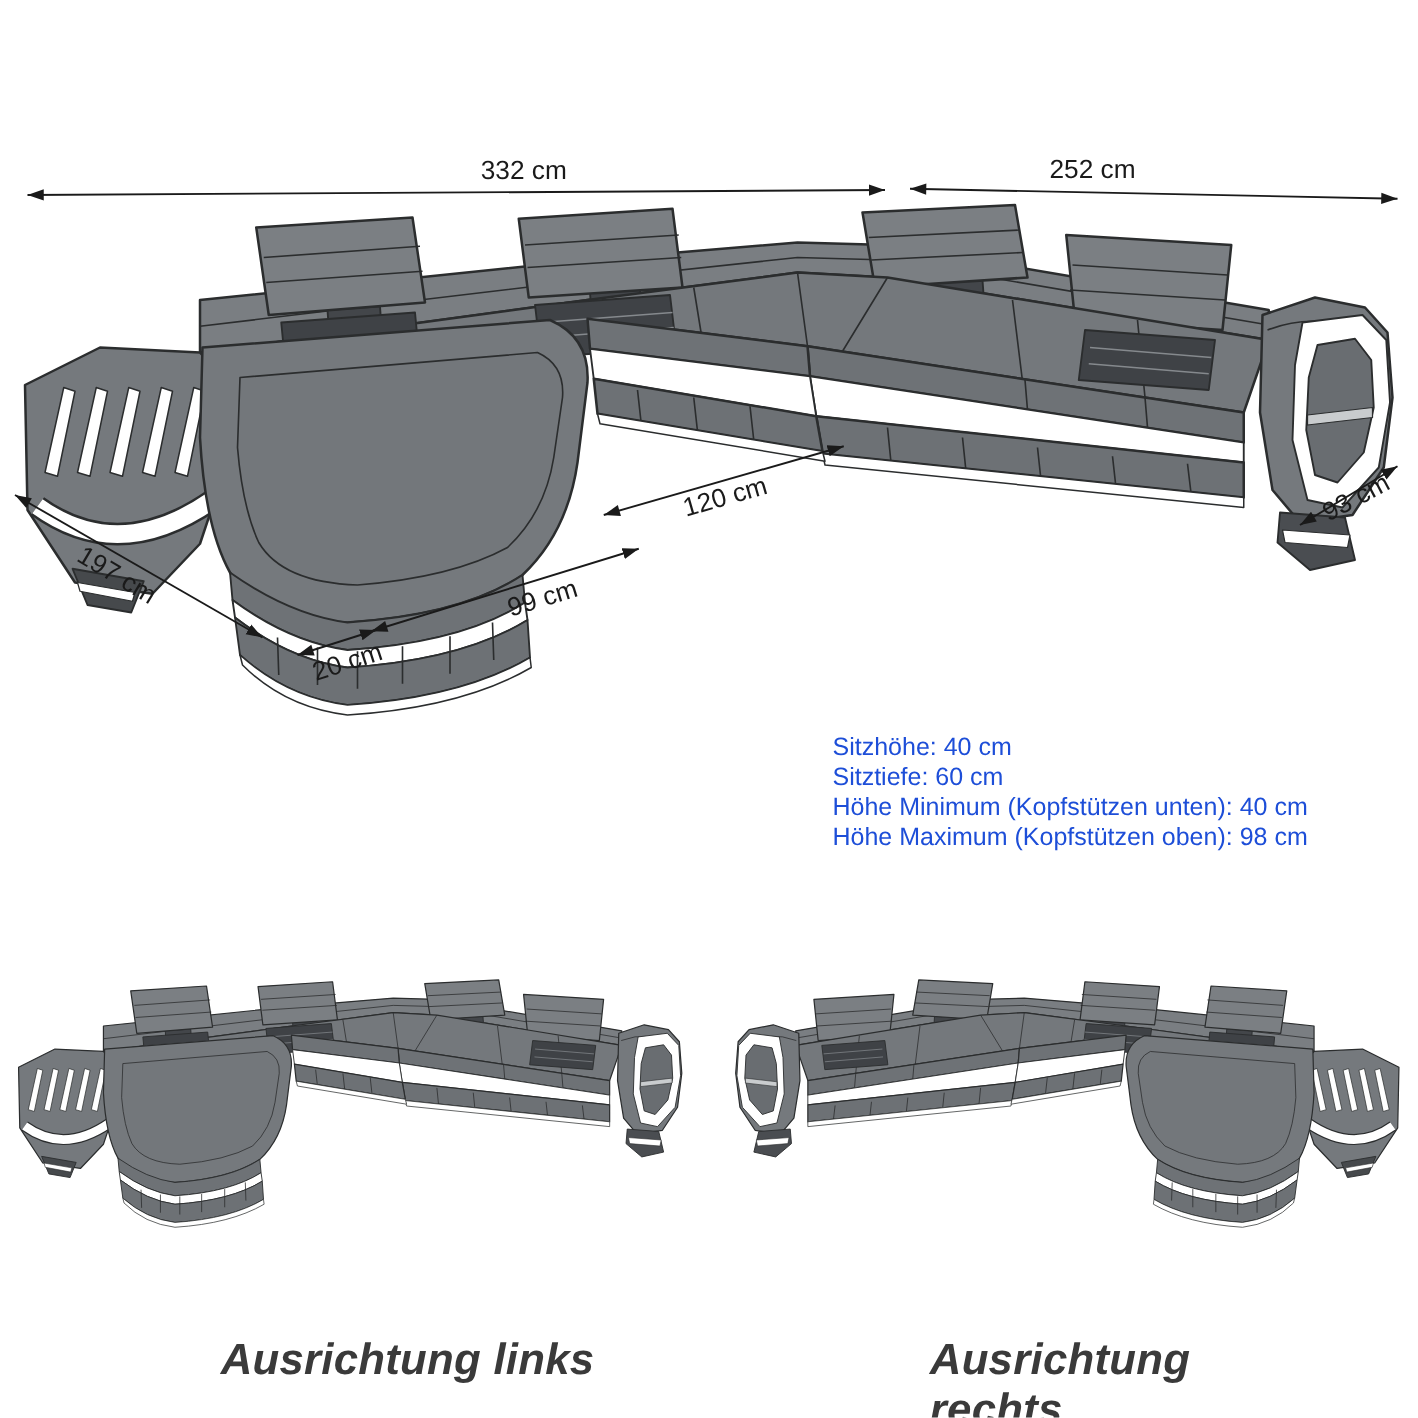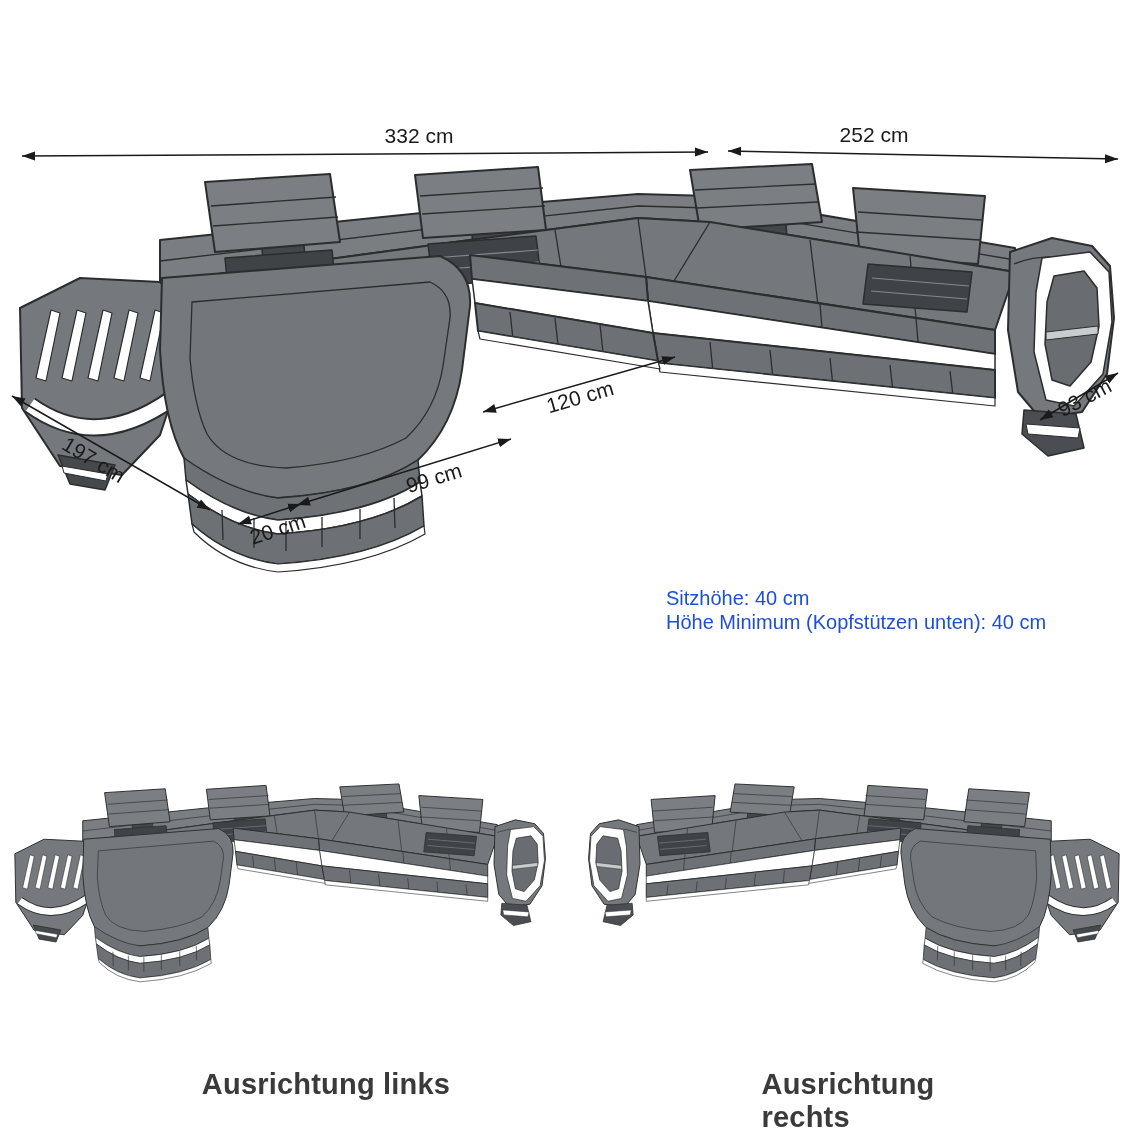--- a/index.html
+++ b/index.html
@@ -4,21 +4,21 @@
 <style>
   html,body{margin:0;padding:0;background:#ffffff;}
   body{width:1134px;height:1134px;position:relative;overflow:hidden;
        font-family:"Liberation Sans", sans-serif;}
   #stage{position:absolute;left:0;top:0;width:956px;height:1134px;}
   svg{position:absolute;left:0;top:0;}
   .dim-label{font-family:"Liberation Sans", sans-serif;font-size:21px;fill:#1a1a1a;}
   .specs{position:absolute;left:666px;top:586px;font-size:20px;line-height:24px;
          color:#1d4ed8;white-space:nowrap;}
   .variant-label{position:absolute;top:1068px;transform:translateX(-50%);
-         font-size:29px;font-weight:600;color:#3a3a3a;letter-spacing:0.2px;}
+         font-size:35px;font-weight:600;color:#3a3a3a;letter-spacing:0.2px;font-style:italic;}
   .v-links{left:326px;}
   .v-rechts{left:848px;}
 </style>
 </head>
 <body>
 
 <div id="stage">
 
 <svg width="1134" height="1134" viewBox="0 0 1134 1134">
   <defs>
@@ -154,19 +154,21 @@
     </g>
     <g>
       <line x1="238" y1="524" x2="301" y2="504" marker-start="url(#mStart)" marker-end="url(#mEnd)"></line>
       <text class="dim-label" x="280" y="536" text-anchor="middle" stroke="none" transform="rotate(-18 280 536)">20 cm</text>
     </g>
   </g>
 </svg>
 
 <div class="specs">
   <div>Sitzhöhe: 40 cm</div>
+  <div>Sitztiefe: 60 cm</div>
   <div>Höhe Minimum (Kopfstützen unten): 40 cm</div>
+  <div>Höhe Maximum (Kopfstützen oben): 98 cm</div>
 </div>
 
 <div class="variant-label v-links">Ausrichtung links</div>
 <div class="variant-label v-rechts">Ausrichtung rechts</div>
 
 </div>
 
 </body></html>

